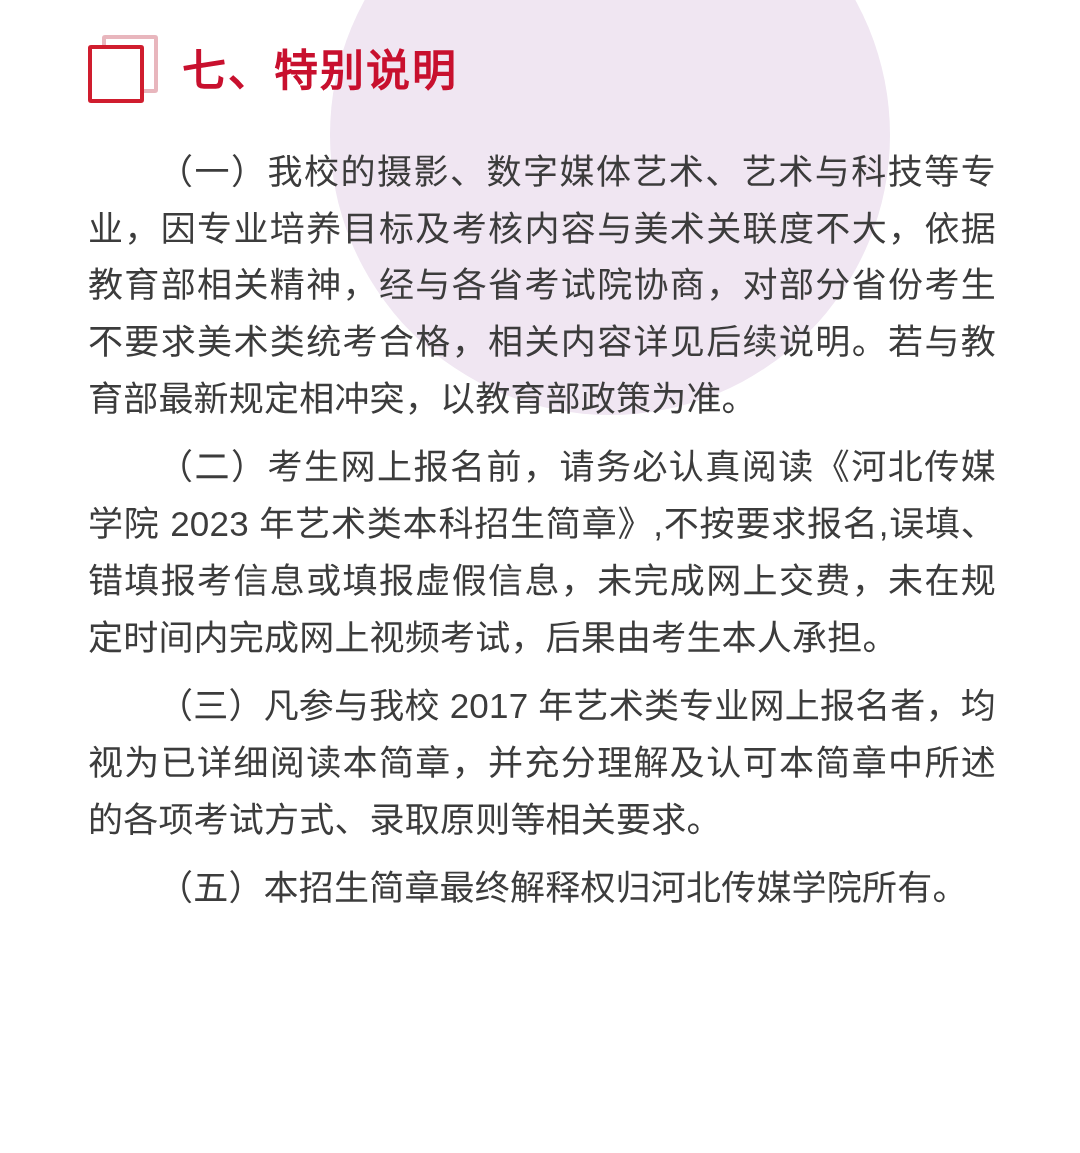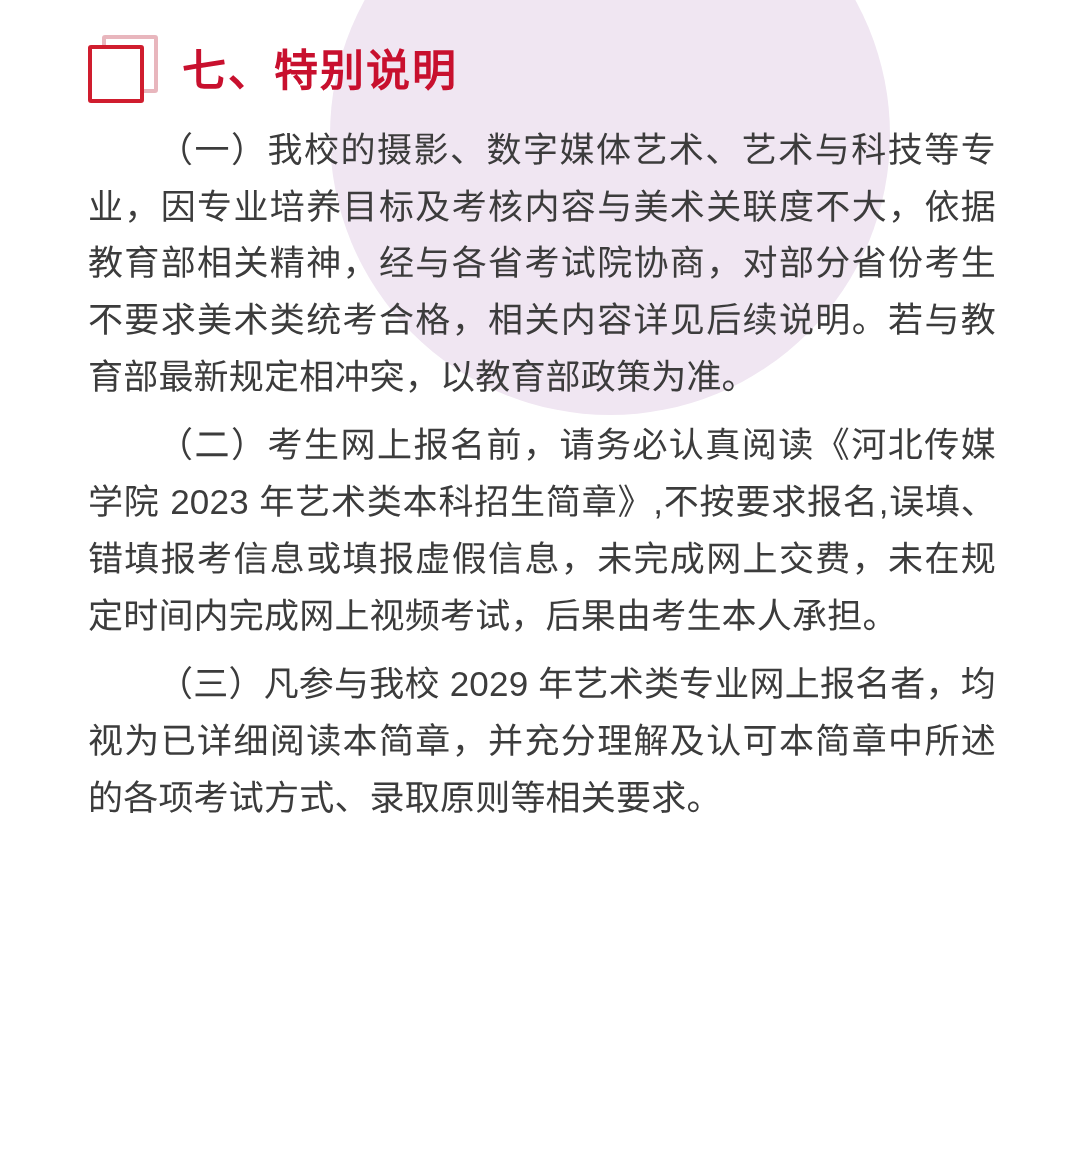--- a/index.html
+++ b/index.html
@@ -79,21 +79,21 @@
     letter-spacing: 2px;
     margin-left: 22px;
     line-height: 1;
     white-space: nowrap;
   }
 
   
   .body-text {
     position: absolute;
     left: 88px;
-    top: 122px;
+    top: 144px;
     width: 908px;
     color: #3c3c3c;
   }
   .para {
     font-size: 35px;
     line-height: 1.62;
     text-align: justify;
     text-justify: inter-ideograph;
     text-indent: 2em;
     margin: 0 0 12px 0;
@@ -115,16 +115,17 @@
     <div class="heading-mark">
       <div class="sq-back"></div>
       <div class="sq-front"></div>
     </div>
     <div class="heading-title">七、特别说明</div>
   </div>
 
   <div class="body-text">
     <p class="para">（一）我校的摄影、数字媒体艺术、艺术与科技等专业，因专业培养目标及考核内容与美术关联度不大，依据教育部相关精神，经与各省考试院协商，对部分省份考生不要求美术类统考合格，相关内容详见后续说明。若与教育部最新规定相冲突，以教育部政策为准。</p>
     <p class="para">（二）考生网上报名前，请务必认真阅读《河北传媒学院 2023 年艺术类本科招生简章》,不按要求报名,误填、错填报考信息或填报虚假信息，未完成网上交费，未在规定时间内完成网上视频考试，后果由考生本人承担。</p>
-    <p class="para">（三）凡参与我校 2029 年艺术类专业网上报名者，均视为已详细阅读本简章，并充分理解及认可本简章中所述的各项考试方式、录取原则等相关要求。</p>
+    <p class="para">（三）凡参与我校 2017 年艺术类专业网上报名者，均视为已详细阅读本简章，并充分理解及认可本简章中所述的各项考试方式、录取原则等相关要求。</p>
+    <p class="para">（五）本招生简章最终解释权归河北传媒学院所有。</p>
   </div>
 
 </div>
 
 </body></html>

